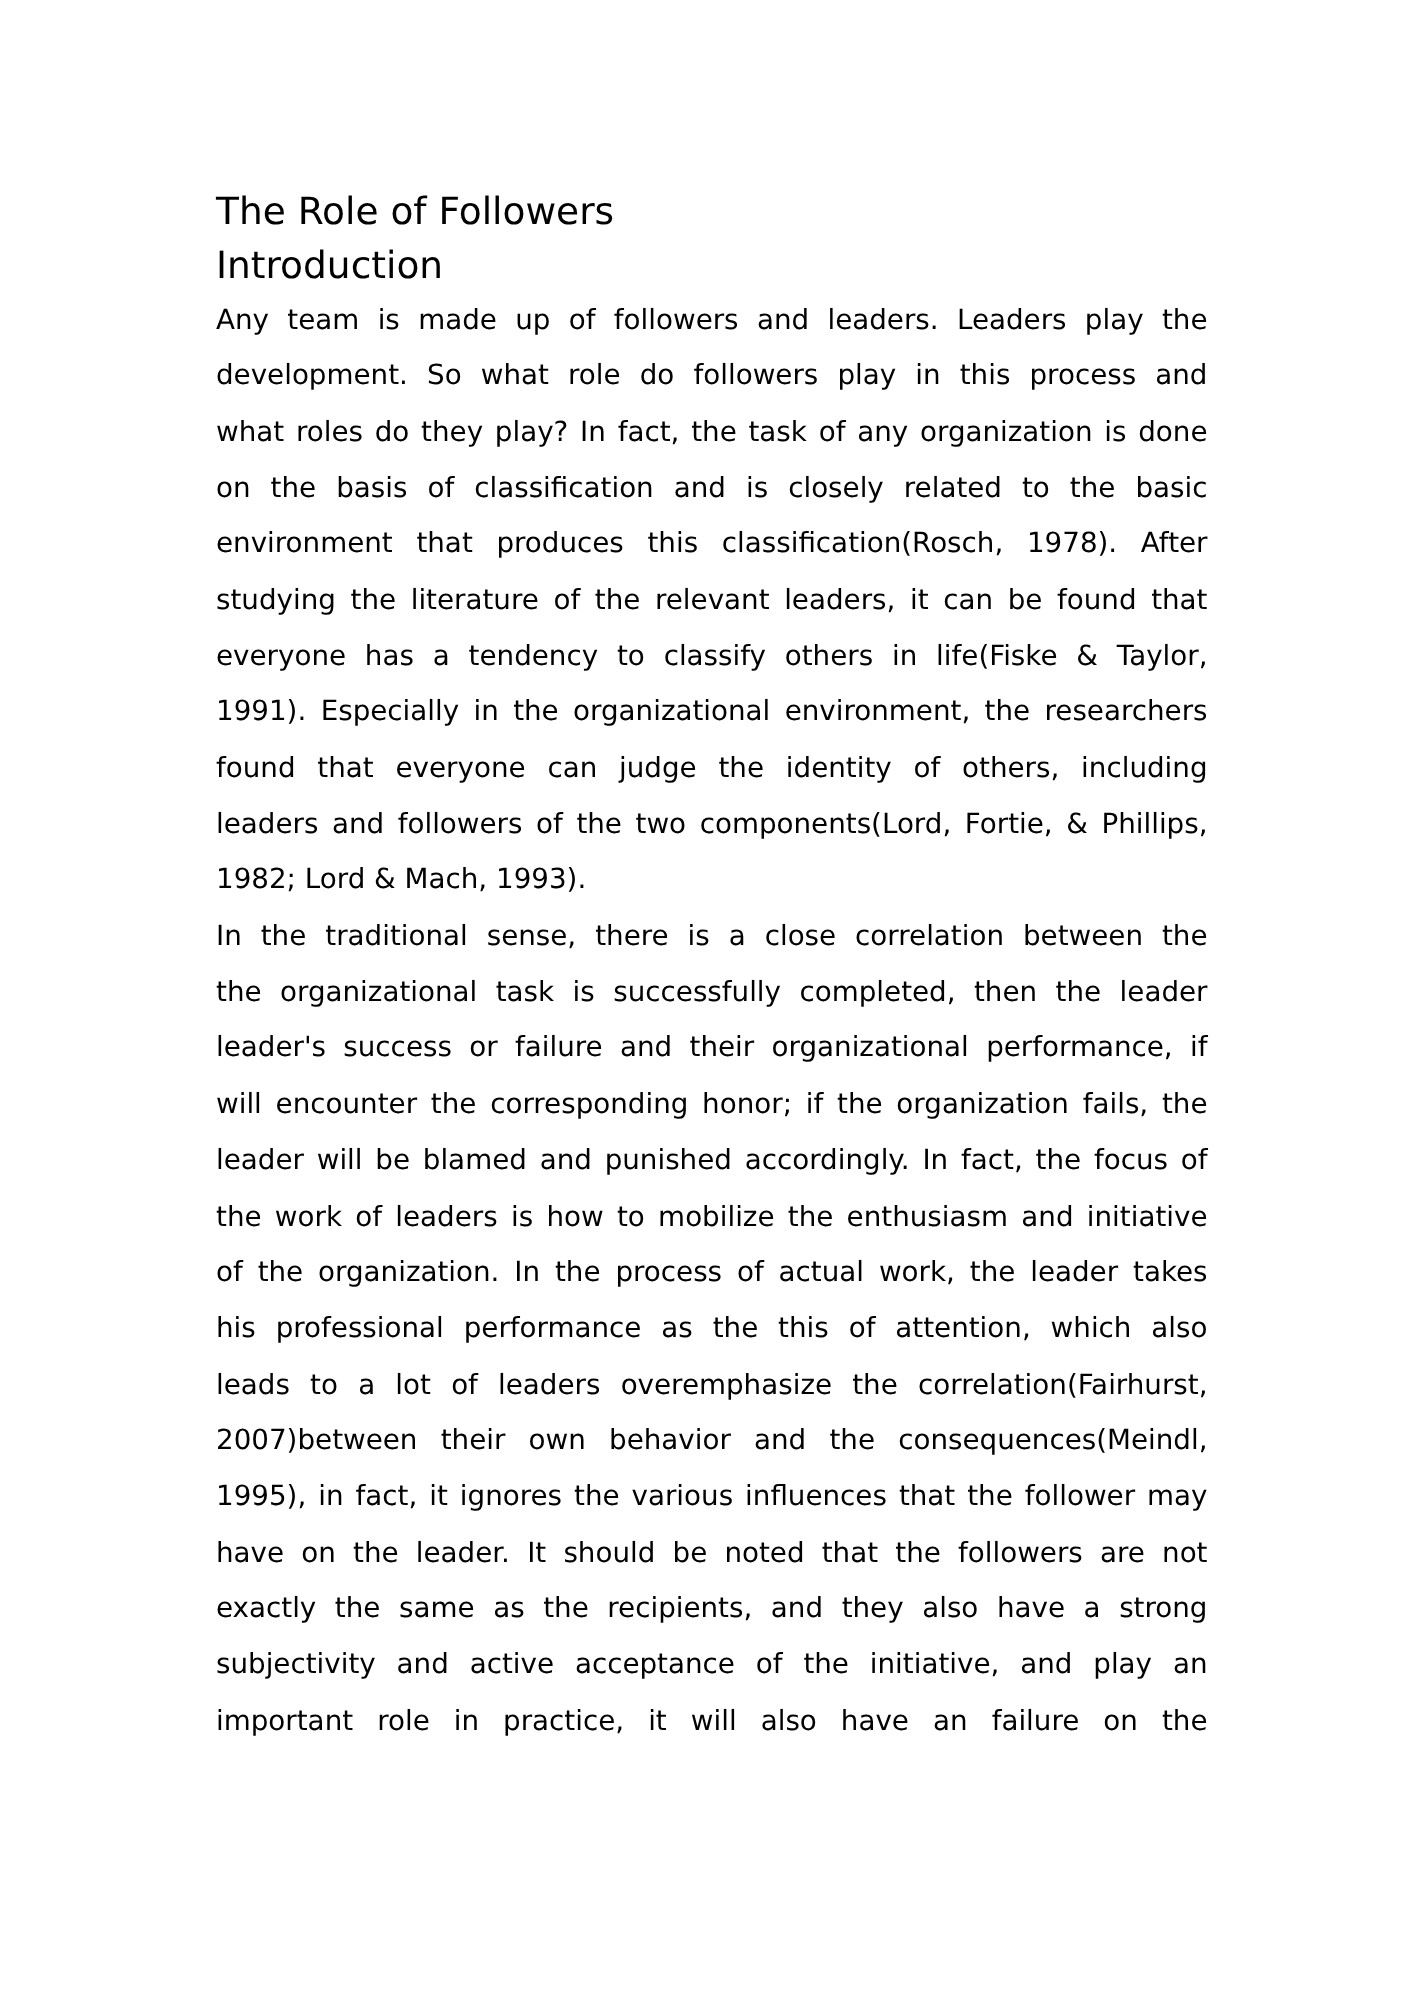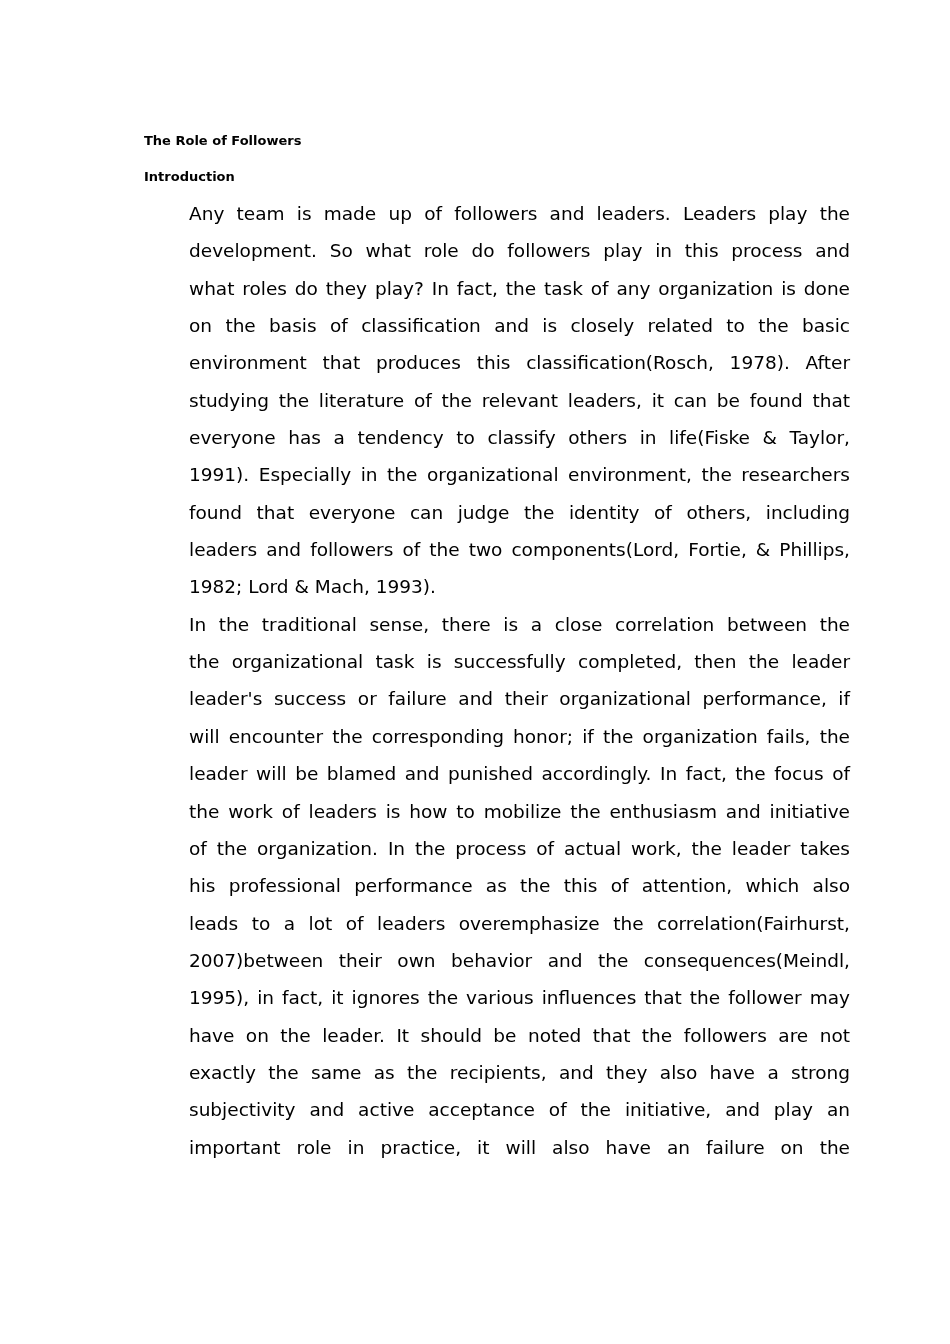--- a/index.html
+++ b/index.html
@@ -15,40 +15,40 @@
     font-family: "DejaVu Sans", sans-serif;
     color: #000000;
   }
   .page {
     position: absolute;
     left: 144px;
     top: 123px;
     width: 661px;
   }
   .heading {
-    font-weight: bold;
-    font-size: 13px;
+    font-weight: normal;
+    font-size: 25px;
     line-height: 36px;
     height: 36px;
     white-space: nowrap;
   }
   .line {
     font-size: 18.5px;
     line-height: 37.35px;
     height: 37.35px;
     white-space: nowrap;
     text-align: justify;
     text-align-last: justify;
     overflow: visible;
   }
   .line.last {
     text-align: right;
     text-align-last: left;
   }
-  .line span { display: block; width: 100%; white-space: normal; text-align: inherit; text-align-last: inherit; margin-left: 45px; }
+  .line span { display: block; width: 100%; white-space: normal; text-align: inherit; text-align-last: inherit; }
 </style>
 </head>
 <body>
 
 <div class="page">
   <div class="heading">The Role of Followers</div>
   <div class="heading">Introduction</div>
 
   <div>
     <div class="line">

